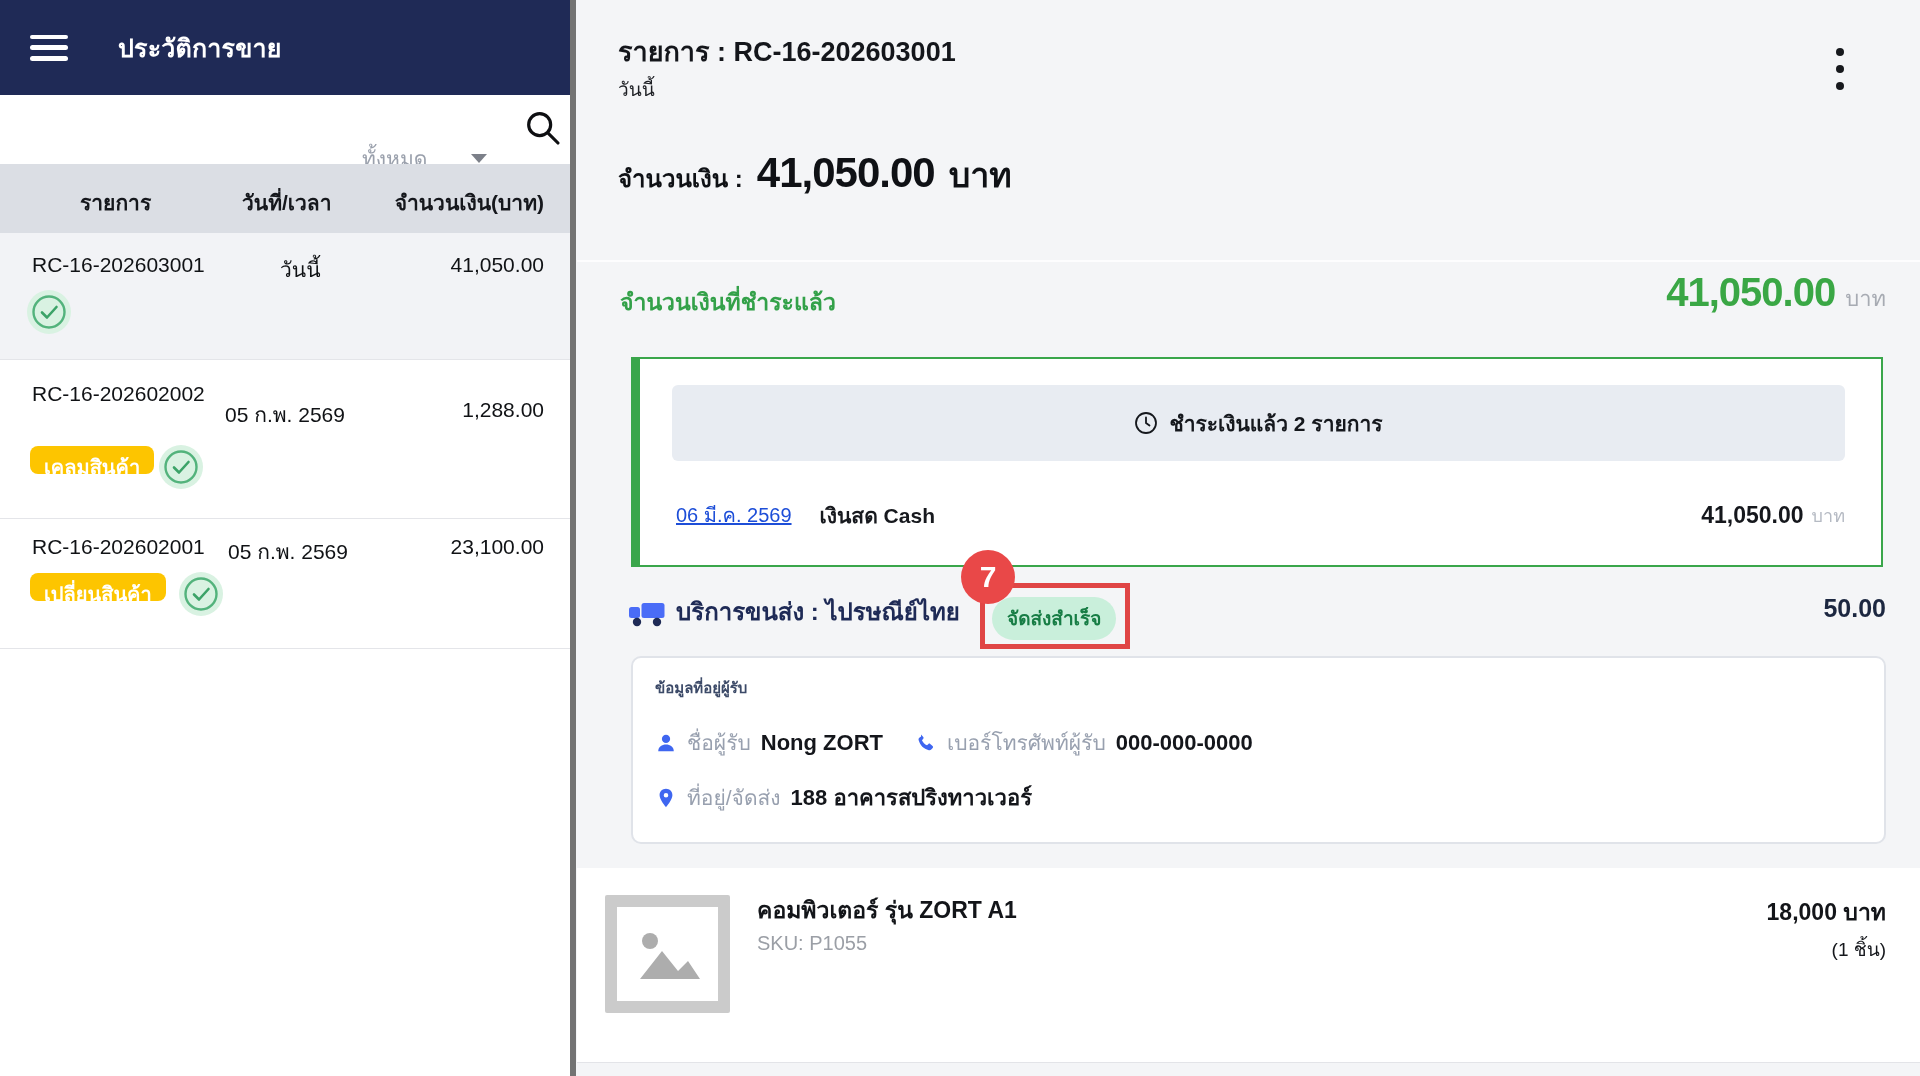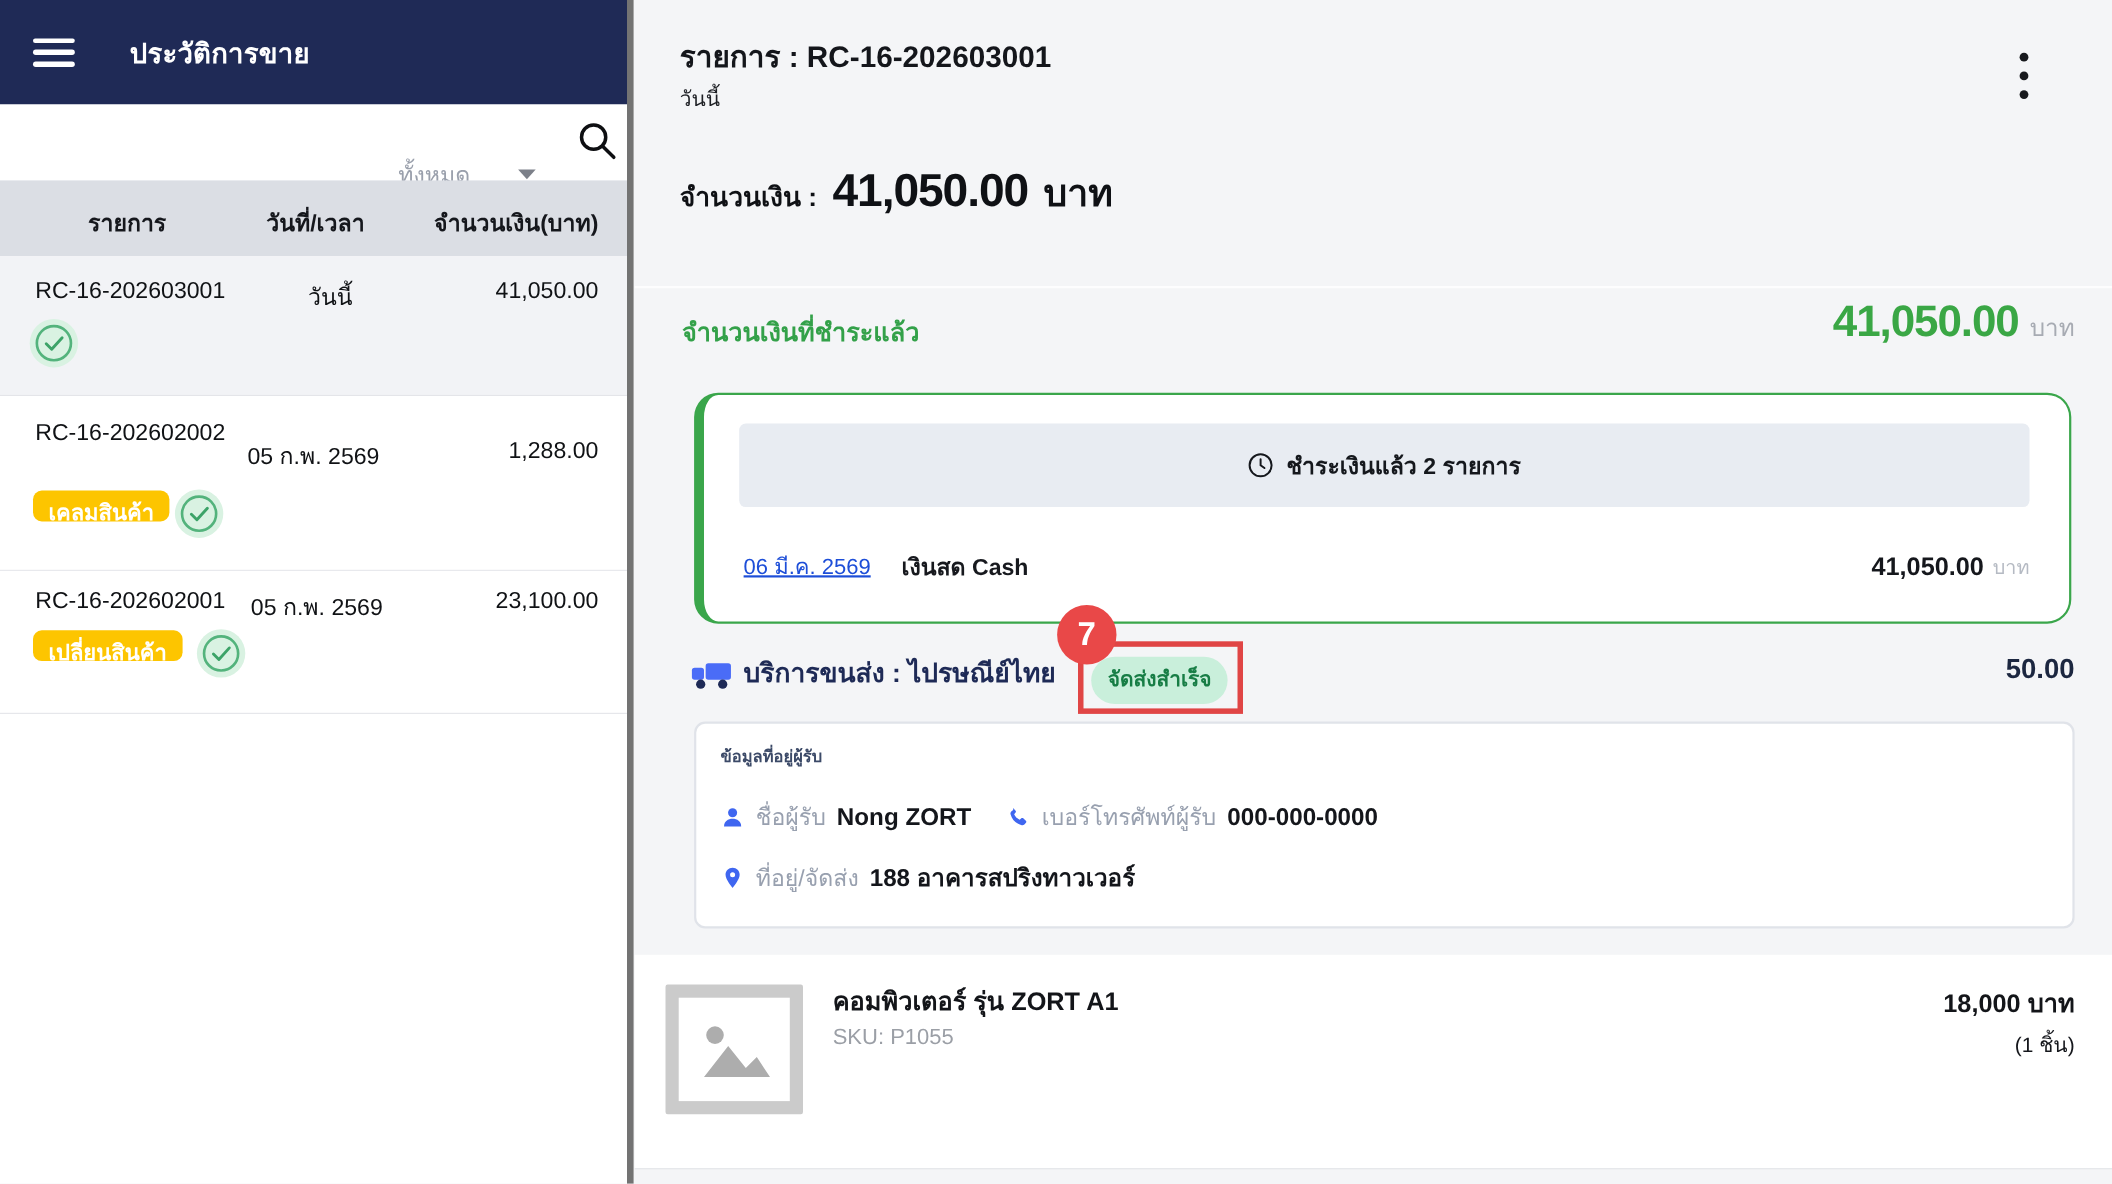--- a/index.html
+++ b/index.html
@@ -62,21 +62,21 @@
 
   .m-divider { position:absolute; left:0; top:260px; width:100%; height:2px; background:#fdfdfe; }
 
   .paid-row { position:absolute; left:0; top:270px; width:100%; height:60px; }
   .paid-label { position:absolute; left:43px; top:14px; font-size:23px; font-weight:bold; color:#33a149; }
   .paid-right { position:absolute; right:34px; top:0; display:flex; align-items:baseline; gap:10px; }
   .paid-val { font-size:40px; font-weight:bold; color:#3aa745; letter-spacing:-1px; }
   .paid-cur { font-size:22px; color:#a7abb3; }
 
   .pay-box { position:absolute; left:54px; top:357px; width:1252px; height:210px; background:#fff;
-    border:2px solid #3aa64b; border-left:9px solid #3aa64b; border-radius:22px; }
+    border:2px solid #3aa64b; border-left:9px solid #3aa64b; border-radius:0; }
   .pay-box-head { position:absolute; left:32px; right:36px; top:26px; height:76px; background:#e8ecf2;
     border-radius:6px; display:flex; align-items:center; justify-content:center; gap:11px;
     font-size:21px; font-weight:bold; color:#15181d; }
   .pay-line { position:absolute; left:36px; right:36px; top:132px; height:48px; display:flex;
     align-items:center; }
   .pay-date { font-size:20px; color:#1d4ed8;text-decoration:underline; }
   .pay-method { font-size:21px; font-weight:600; color:#17191e; margin-left:28px; }
   .pay-amt { margin-left:auto; font-size:23px; font-weight:bold; color:#15171c; }
   .pay-cur { font-size:18px; color:#b5bac3; margin-left:8px; }
 

